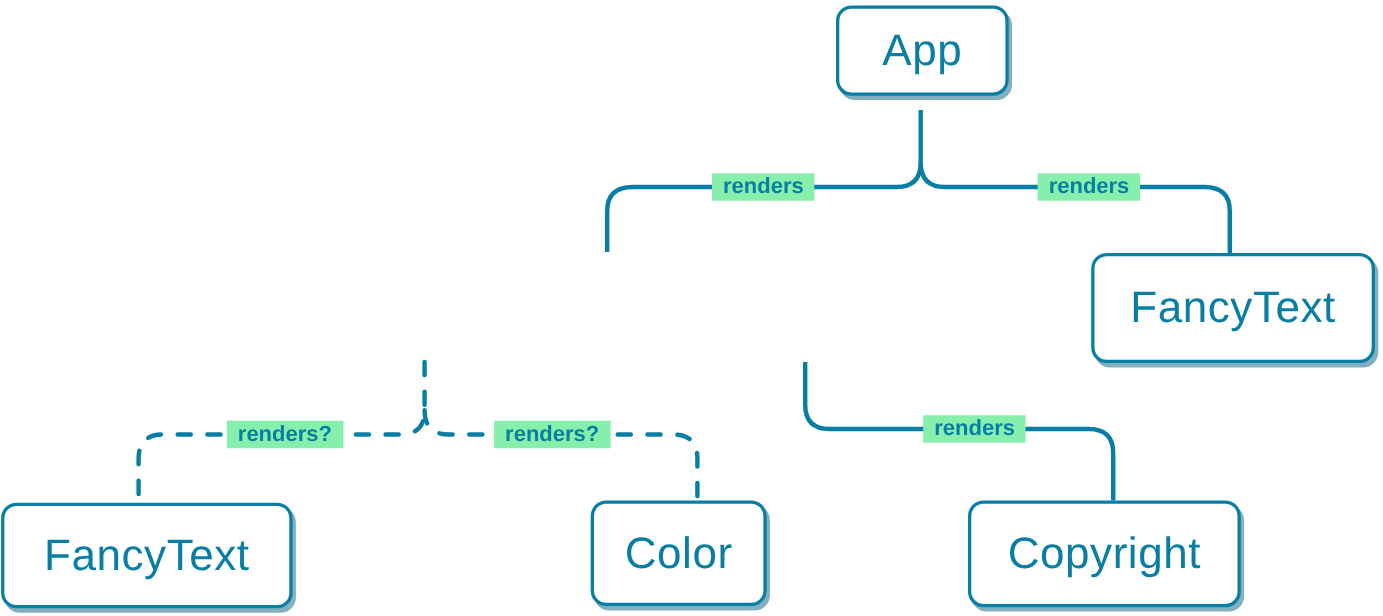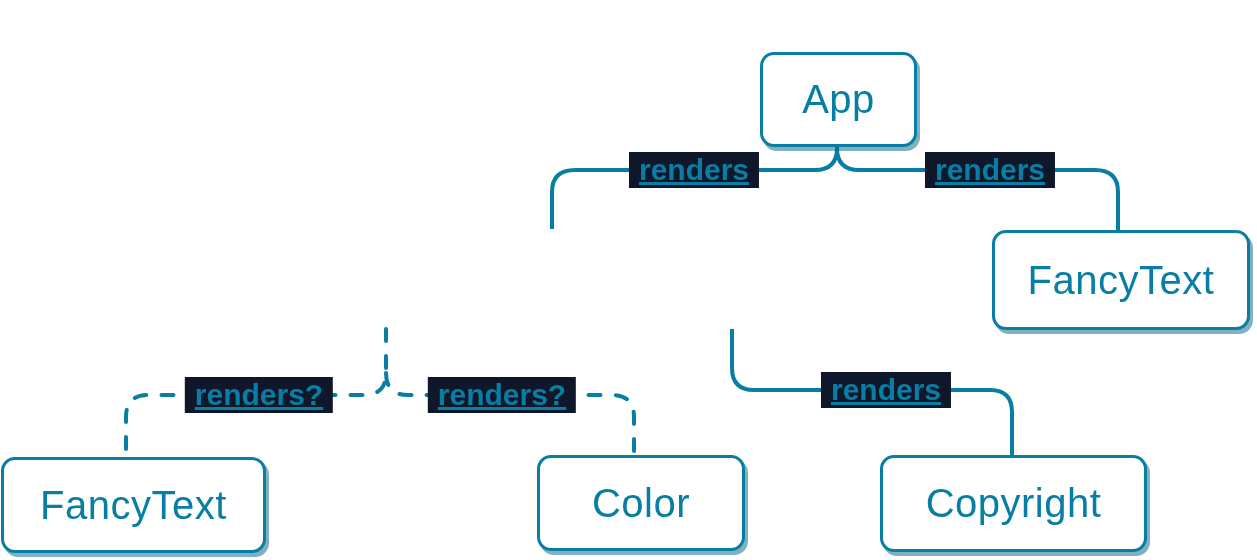--- a/index.html
+++ b/index.html
@@ -46,27 +46,26 @@
     color: var(--accent);
     font-size: 40px;
     font-weight: 500;
     letter-spacing: 0.5px;
     white-space: nowrap;
   }
 
   .edge-label {
     position: absolute;
     transform: translate(-50%, -50%);
-    background: #0f172a;
+    background: #86efac;
     padding: 1px 10px;
     color: var(--accent);
-    font-size: 30px;
+    font-size: 20px;
     font-weight: 700;
     white-space: nowrap;
-    text-decoration: underline;
   }
 </style>
 </head>
 <body>
 
 <div class="canvas">
 
   <svg class="connectors" viewBox="0 0 1257 560" xmlns="http://www.w3.org/2000/svg">
 
     <path d="M 837 100 L 837 148 Q 837 170 815 170 L 575 170 Q 552 170 552 192 L 552 229"></path>
@@ -83,24 +82,24 @@
   <div class="edge-label" style="left:694px; top:170px;">renders</div>
 
   <div class="edge-label" style="left:990px; top:170px;">renders</div>
 
   <div class="edge-label" style="left:259px; top:395px;">renders?</div>
 
   <div class="edge-label" style="left:502px; top:395px;">renders?</div>
 
   <div class="edge-label" style="left:886px; top:390px;">renders</div>
 
-  <div class="node" style="left:760px; top:5px; width:157px; height:95px;margin-top:47px;">App</div>
+  <div class="node" style="left:760px; top:5px; width:157px; height:82px;">App</div>
 
 
   <div class="node" style="left:992px; top:230px; width:258px; height:100px;">FancyText</div>
 
   <div class="node" style="left:1px; top:457px; width:265px; height:96px;">FancyText</div>
 
-  <div class="node" style="left:537px; top:455px; width:208px; height:96px;">Color</div>
+  <div class="node" style="left:537px; top:455px; width:160px; height:96px;">Color</div>
 
-  <div class="node" style="left:880px; top:455px; width:267px; height:97px;">Copyright</div>
+  <div class="node" style="left:880px; top:455px; width:248px; height:97px;">Copyright</div>
 
 </div>
 
 </body></html>

